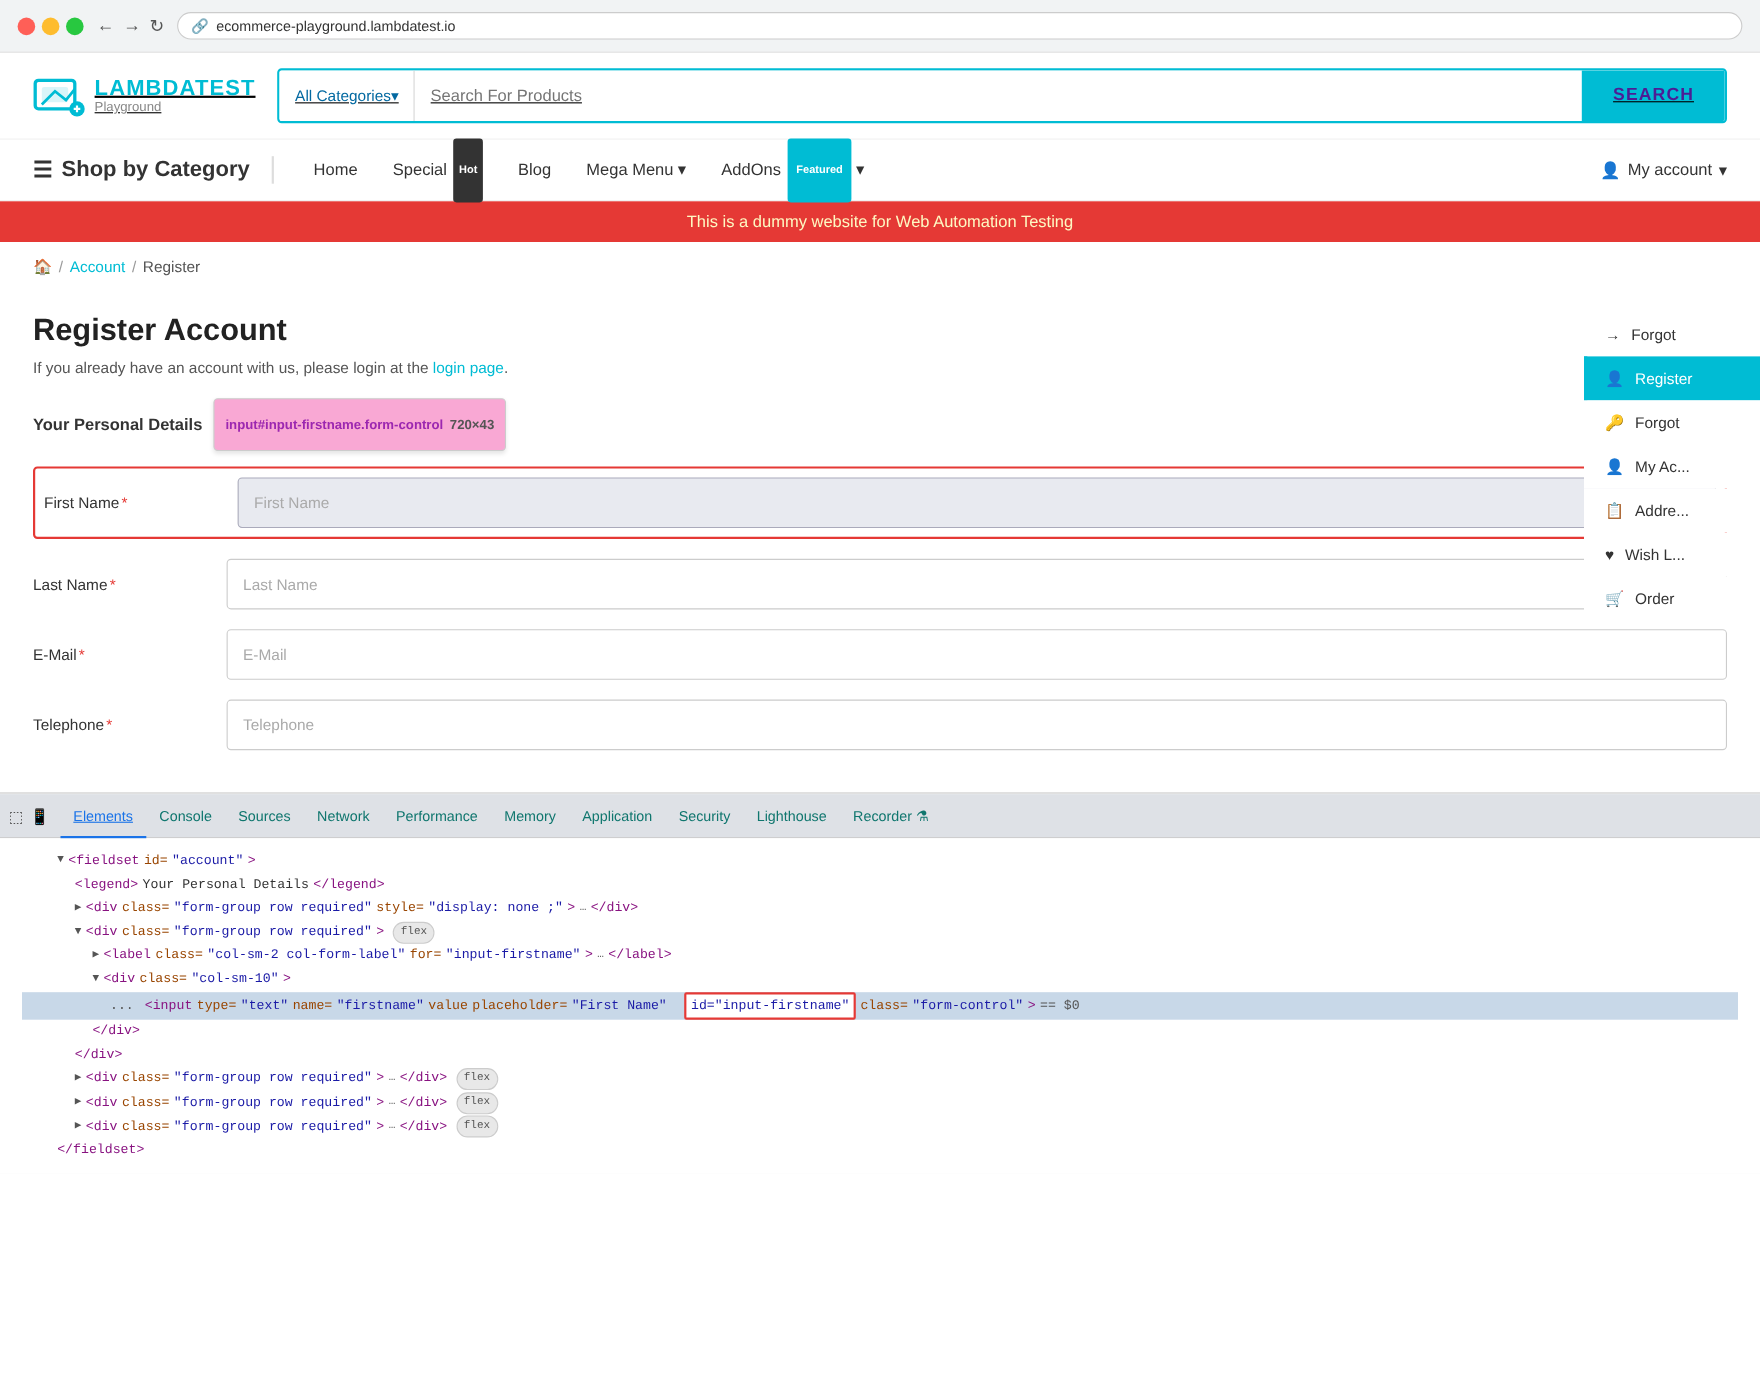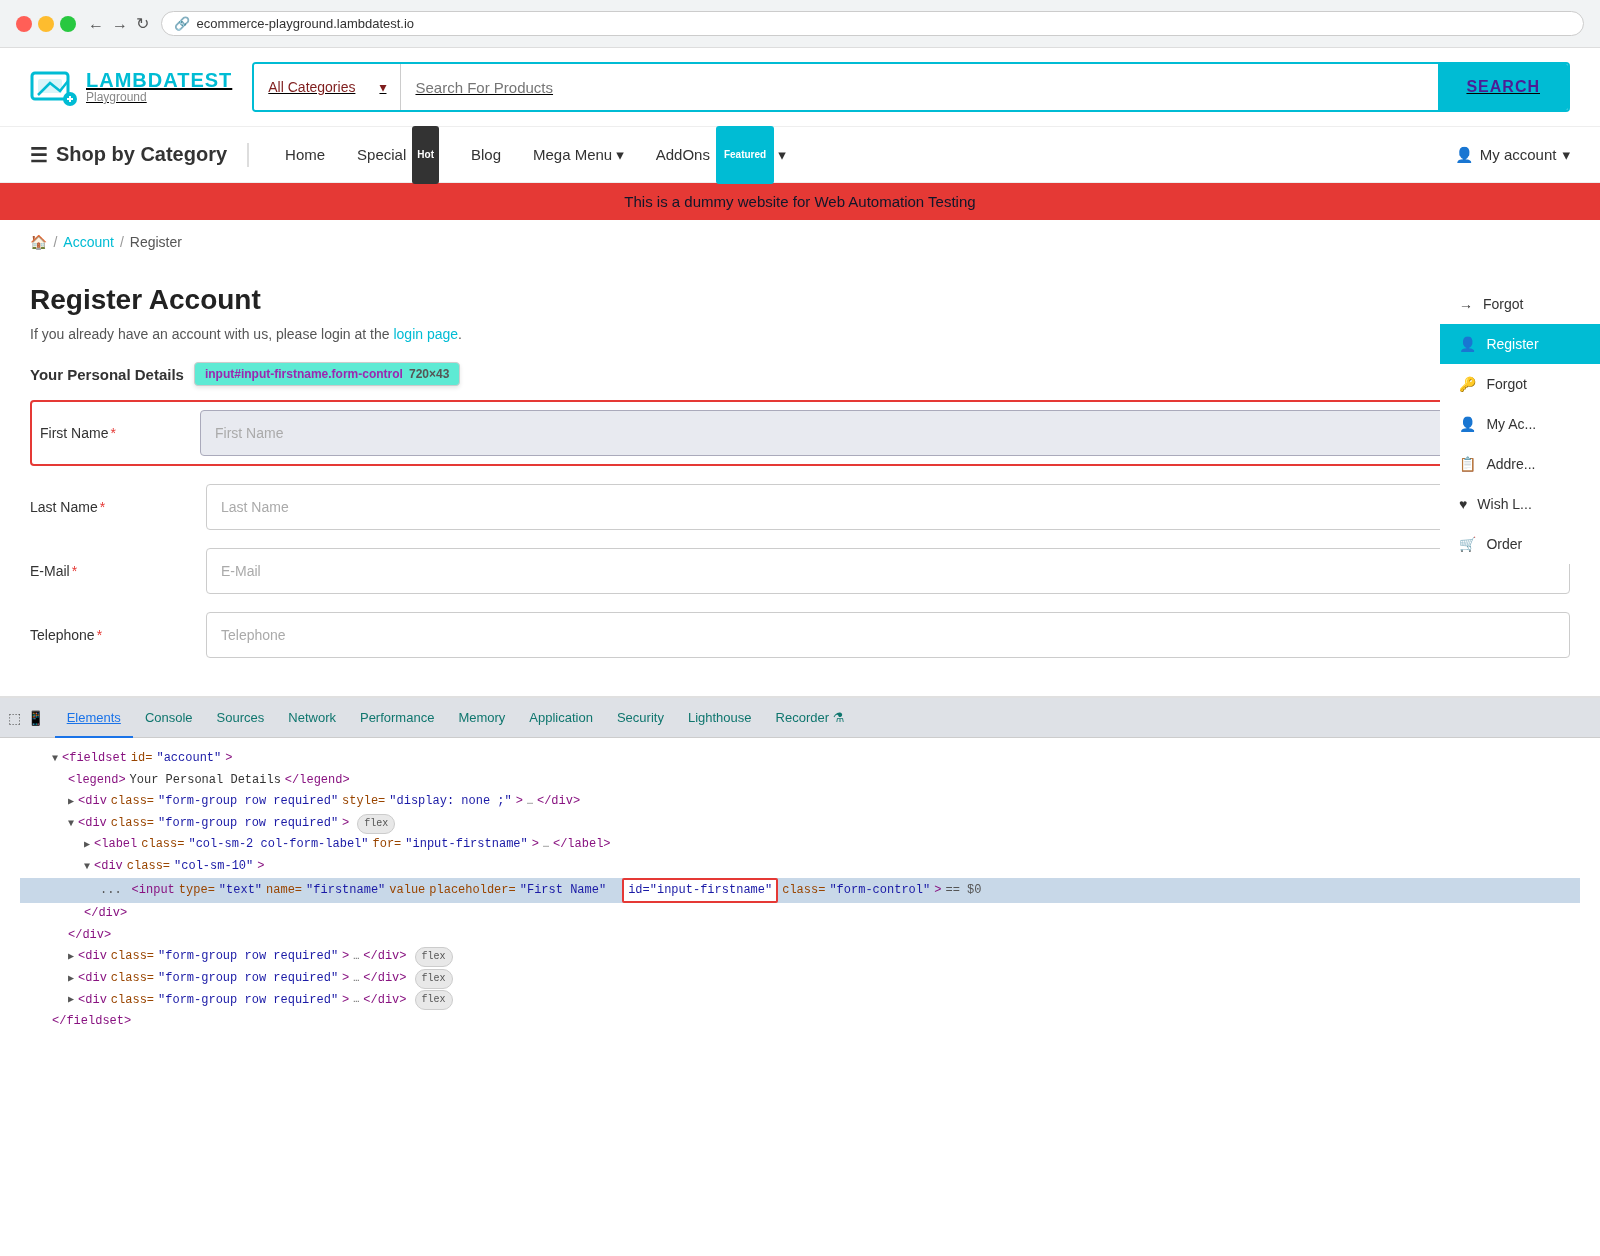--- a/index.html
+++ b/index.html
@@ -56,23 +56,23 @@
       border-radius: 4px;
       overflow: hidden;
       height: 50px;
     }
     .search-category {
       display: flex;
       align-items: center;
       padding: 0 14px;
       background: #fff;
       border-right: 1px solid #ccc;
-      gap: 24px;
+      gap: 0;
       font-size: 14px;
-      color: #7f1d1d;
+      color: #0369a1;
       cursor: pointer;
       white-space: nowrap;
     }
     .search-input {
       flex: 1;
       border: none;
       outline: none;
       padding: 0 14px;
       font-size: 15px;
       color: #999;
@@ -151,21 +151,21 @@
       align-items: center;
       gap: 6px;
       font-size: 15px;
       color: #333;
       cursor: pointer;
     }
 
     
     .promo-banner {
       background: #e53935;
-      color: #0f172a;
+      color: #fef9c3;
       text-align: center;
       padding: 10px;
       font-size: 15px;
       font-weight: 500;
     }
 
     
     .breadcrumb {
       padding: 14px 30px;
       display: flex;
@@ -205,24 +205,24 @@
       font-weight: bold;
       color: #333;
       margin-bottom: 14px;
       display: flex;
       align-items: center;
       gap: 10px;
     }
 
     
     .tooltip-bubble {
-      background: #5eead4;
+      background: #f9a8d4;
       border: 1px solid #ccc;
       border-radius: 4px;
-      padding: 4px 10px;
+      padding: 16px 10px;
       font-size: 12px;
       color: #9c27b0;
       display: inline-flex;
       align-items: center;
       gap: 6px;
       box-shadow: 0 2px 4px rgba(0,0,0,0.1);
     }
     .tooltip-bubble .dim { color: #555; }
 
     .form-row {
@@ -252,20 +252,21 @@
     .form-input::placeholder { color: #aaa; }
 
     
     .highlighted-row {
       border: 2px solid #e53935;
       border-radius: 4px;
       padding: 8px 8px;
       background: #fff;
       display: flex;
       align-items: center;
+      gap: 16px;
       margin-bottom: 18px;
       justify-content: flex-end;
     }
     .highlighted-input {
       flex: 1;
       height: 46px;
       border: 1px solid #aab;
       border-radius: 4px;
       padding: 0 14px;
       font-size: 14px;

